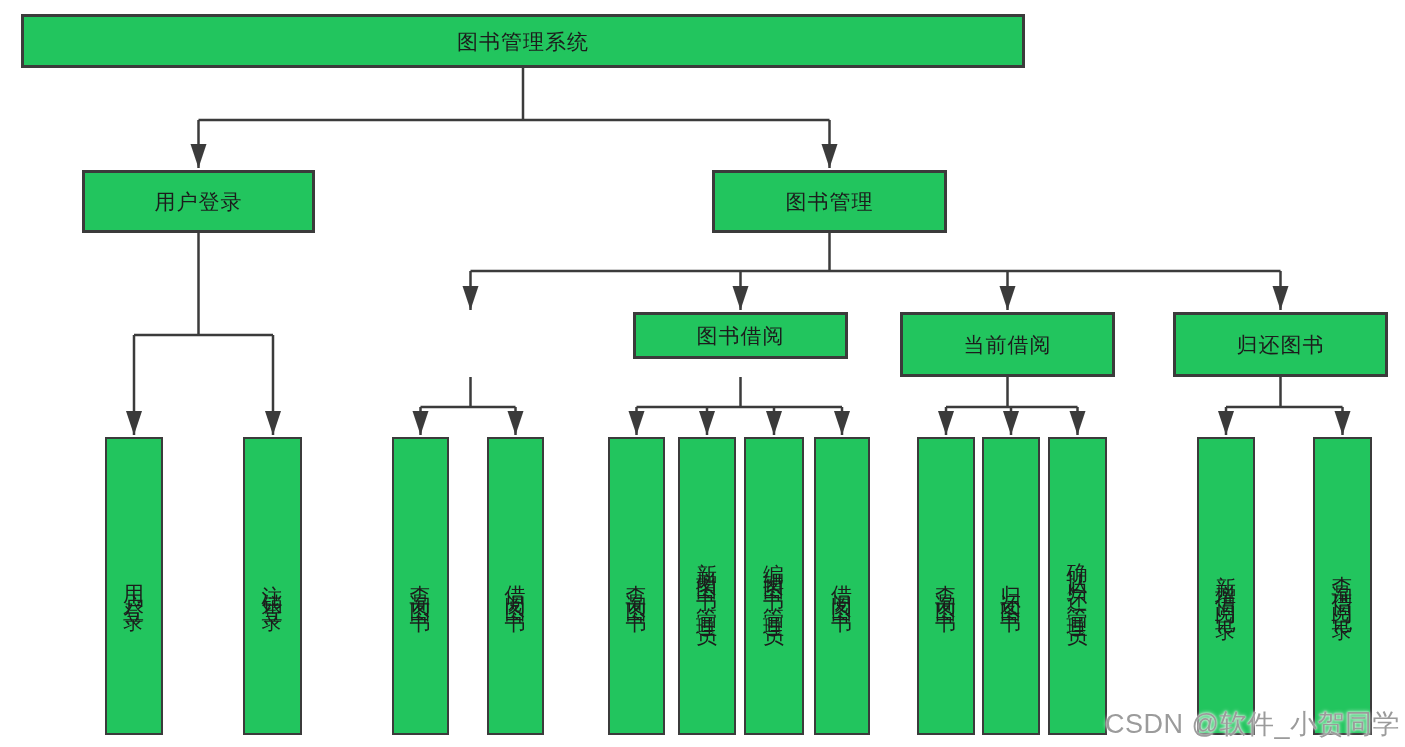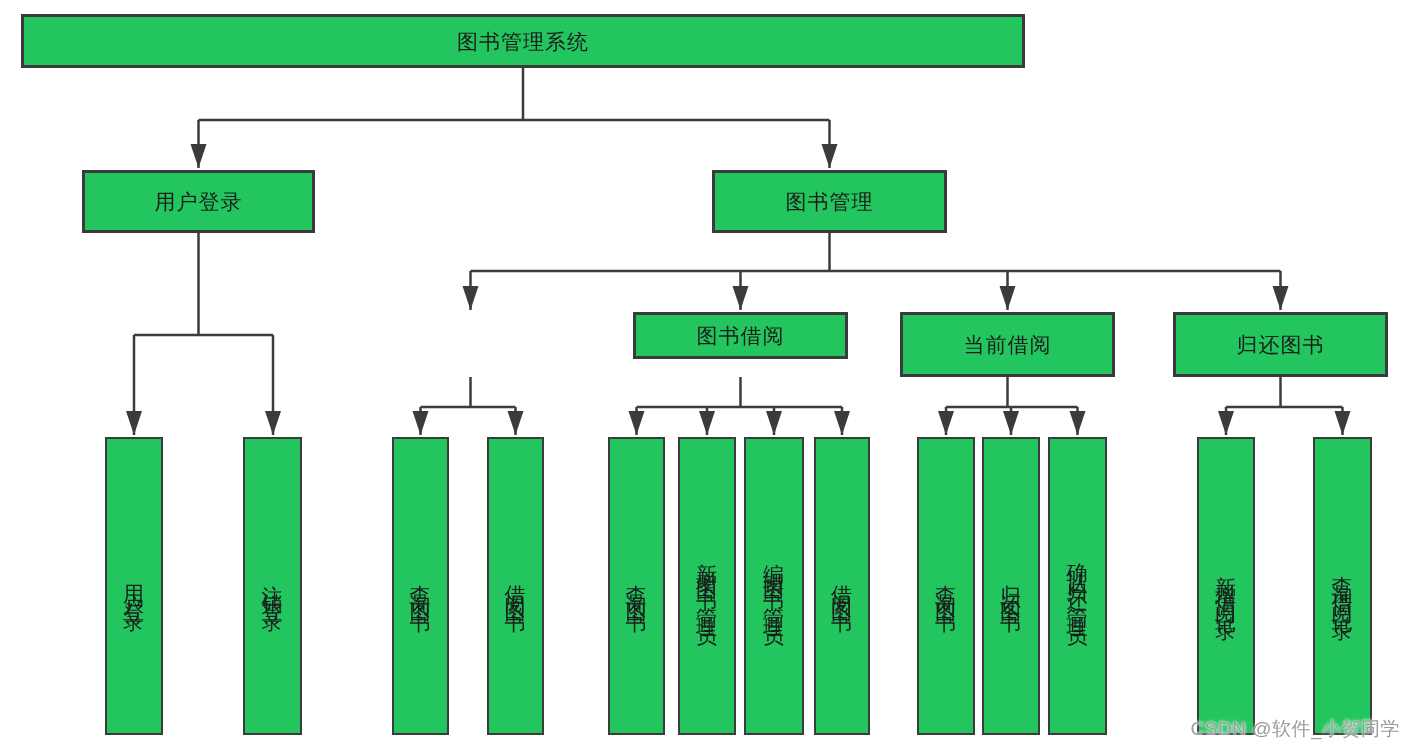--- a/index.html
+++ b/index.html
@@ -45,21 +45,21 @@
   .p-l3c{left:744px; top:437px; width:60px; height:298px;}
   .p-l3d{left:814px; top:437px; width:56px; height:298px;}
   .p-l4a{left:917px; top:437px; width:58px; height:298px;}
   .p-l4b{left:982px; top:437px; width:58px; height:298px;}
   .p-l4c{left:1048px;top:437px; width:59px; height:298px;}
   .p-l5a{left:1197px;top:437px; width:58px; height:298px;}
   .p-l5b{left:1313px;top:437px; width:59px; height:298px;}
   .watermark{
     position:absolute;
     right:5px;bottom:5px;
-    font-size:19px;
+    font-size:27px;
     color:#9b9b9b;
     letter-spacing:0.5px;
     text-shadow:0 0 2px #ffffff,0 0 4px #ffffff;
     white-space:nowrap;
   }
 </style>
 </head>
 <body>
 
 <div class="canvas">

